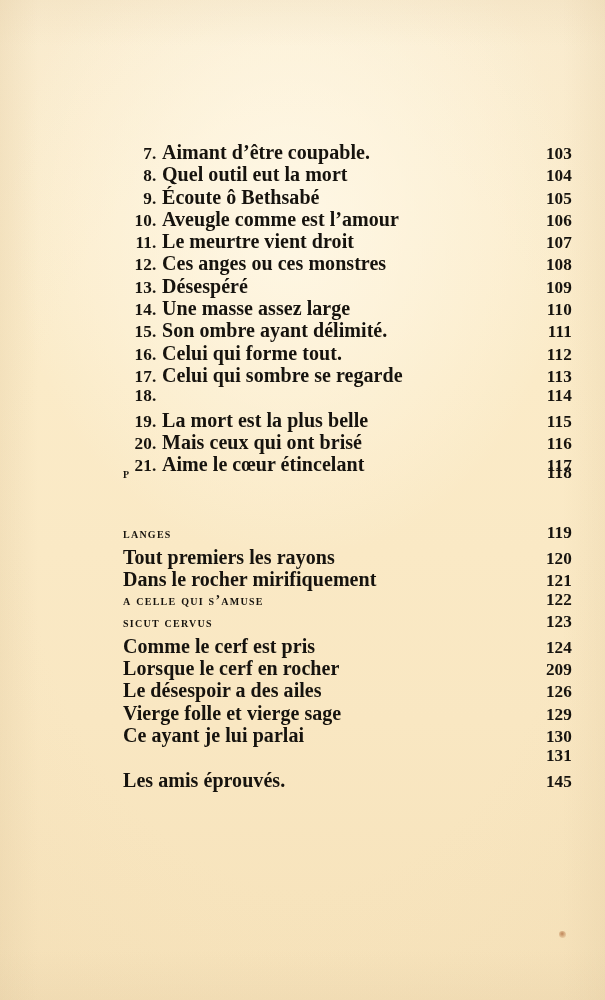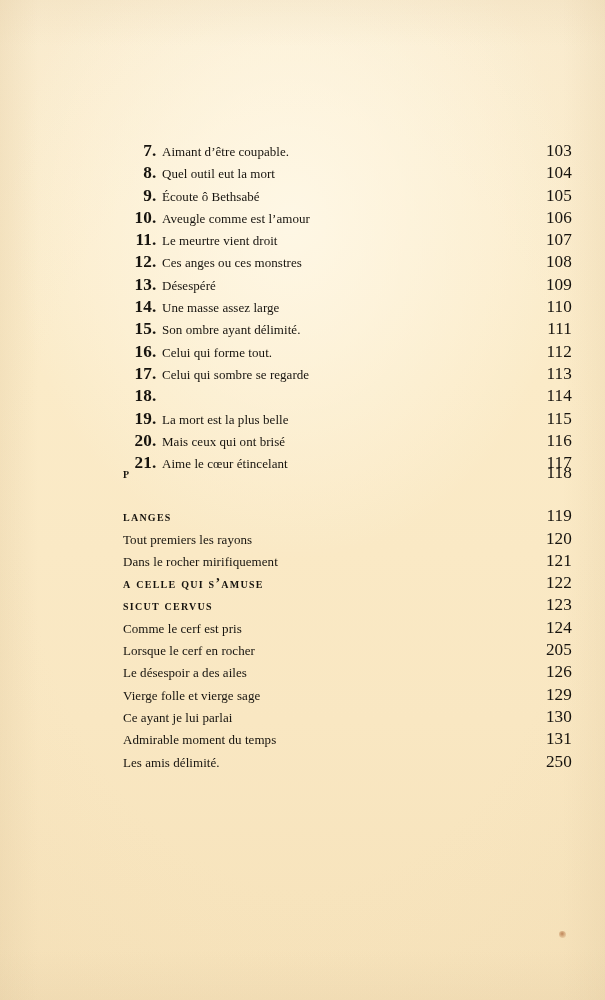--- a/index.html
+++ b/index.html
@@ -66,40 +66,40 @@
 
   .toc-row {
     display: flex;
     align-items: baseline;
     height: 22.3px;
     padding-left: 123px;
     padding-right: 33px;
     box-sizing: border-box;
   }
 
-  .toc-row.gap-before { margin-top: 21px; }
+  .toc-row.gap-before { margin-top: 38px; }
 
   
   .idx {
     flex: 0 0 29px;
     text-align: right;
     font-size: 17.2px;
     font-weight: 700;
     letter-spacing: 0.1px;
     white-space: nowrap;
   }
   .idx-dot {
     flex: 0 0 10px;
     font-size: 17.2px;
     font-weight: 700;
   }
 
   .entry-title {
-    font-size: 13px;
-    font-weight: 400;
+    font-size: 20px;
+    font-weight: 700;
     white-space: nowrap;
     letter-spacing: 0.05px;
   }
   .entry-title.smallcaps {
     font-size: 14.1px;
     font-variant: small-caps;
     text-transform: lowercase;
     letter-spacing: 1.25px;
     font-weight: 700;
   }
@@ -121,21 +121,21 @@
     height: 3px;
     background-image: radial-gradient(circle at 1.5px 1.5px, #241f17 1.4px, rgba(36,31,23,0) 1.6px);
     background-size: 27px 3px;
     background-repeat: repeat-x;
   }
 
   .page-num {
     flex: 0 0 34px;
     text-align: right;
     font-size: 17.2px;
-    font-weight: 400;
+    font-weight: 700;
     white-space: nowrap;
     letter-spacing: 0.1px;
   }
 </style>
 </head>
 <body>
 
 <div class="paper-grain"></div>
 <div class="edge-shade"></div>
 <div class="foxing-spot"></div>
@@ -279,41 +279,40 @@
         <span class="page-num">123</span>
       </div>
       <div class="toc-row">
         <span class="entry-title">Comme le cerf est pris</span>
         <span class="leader"></span>
         <span class="page-num">124</span>
       </div>
       <div class="toc-row">
         <span class="entry-title">Lorsque le cerf en rocher</span>
         <span class="leader"></span>
-        <span class="page-num">205</span>
+        <span class="page-num">209</span>
       </div>
       <div class="toc-row">
         <span class="entry-title">Le désespoir a des ailes</span>
         <span class="leader"></span>
         <span class="page-num">126</span>
       </div>
       <div class="toc-row">
         <span class="entry-title">Vierge folle et vierge sage</span>
         <span class="leader"></span>
         <span class="page-num">129</span>
       </div>
       <div class="toc-row">
         <span class="entry-title">Ce ayant je lui parlai</span>
         <span class="leader"></span>
         <span class="page-num">130</span>
       </div>
       <div class="toc-row">
-        <span class="entry-title">Admirable moment du temps</span>
         <span class="leader"></span>
         <span class="page-num">131</span>
       </div>
       <div class="toc-row">
-        <span class="entry-title">Les amis délimité.</span>
-        <span class="leader"></span>
-        <span class="page-num">250</span>
+        <span class="entry-title">Les amis éprouvés.</span>
+        <span class="leader"></span>
+        <span class="page-num">145</span>
       </div>
     </div>
 </div>
 
 </body></html>

